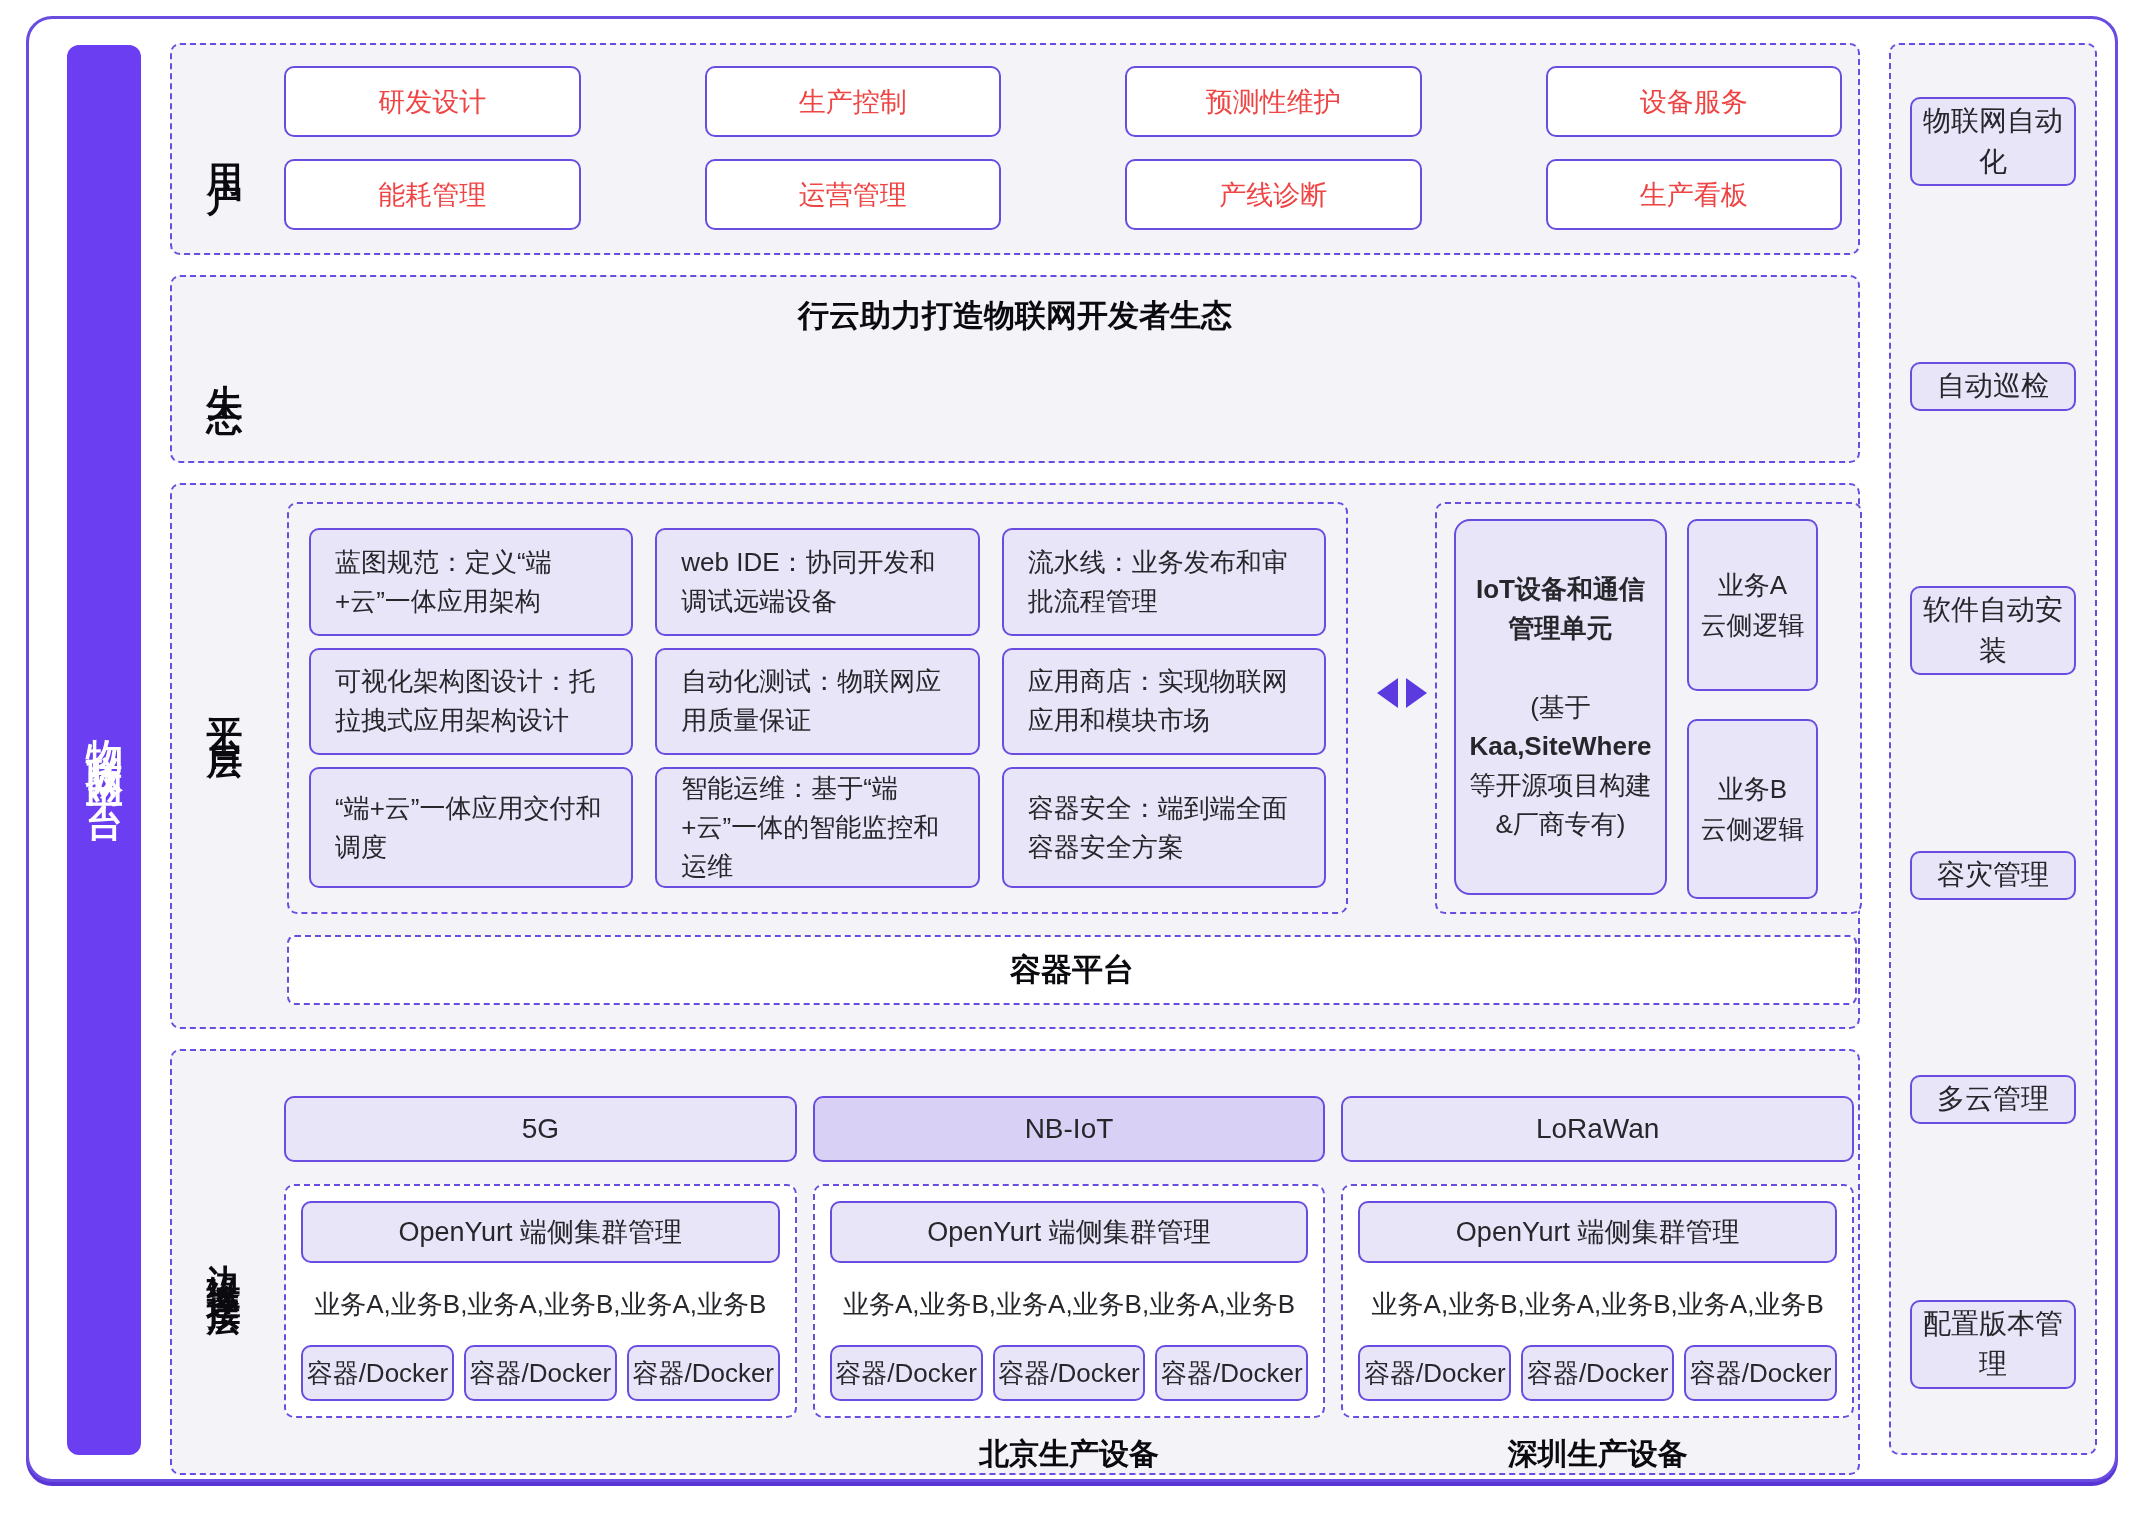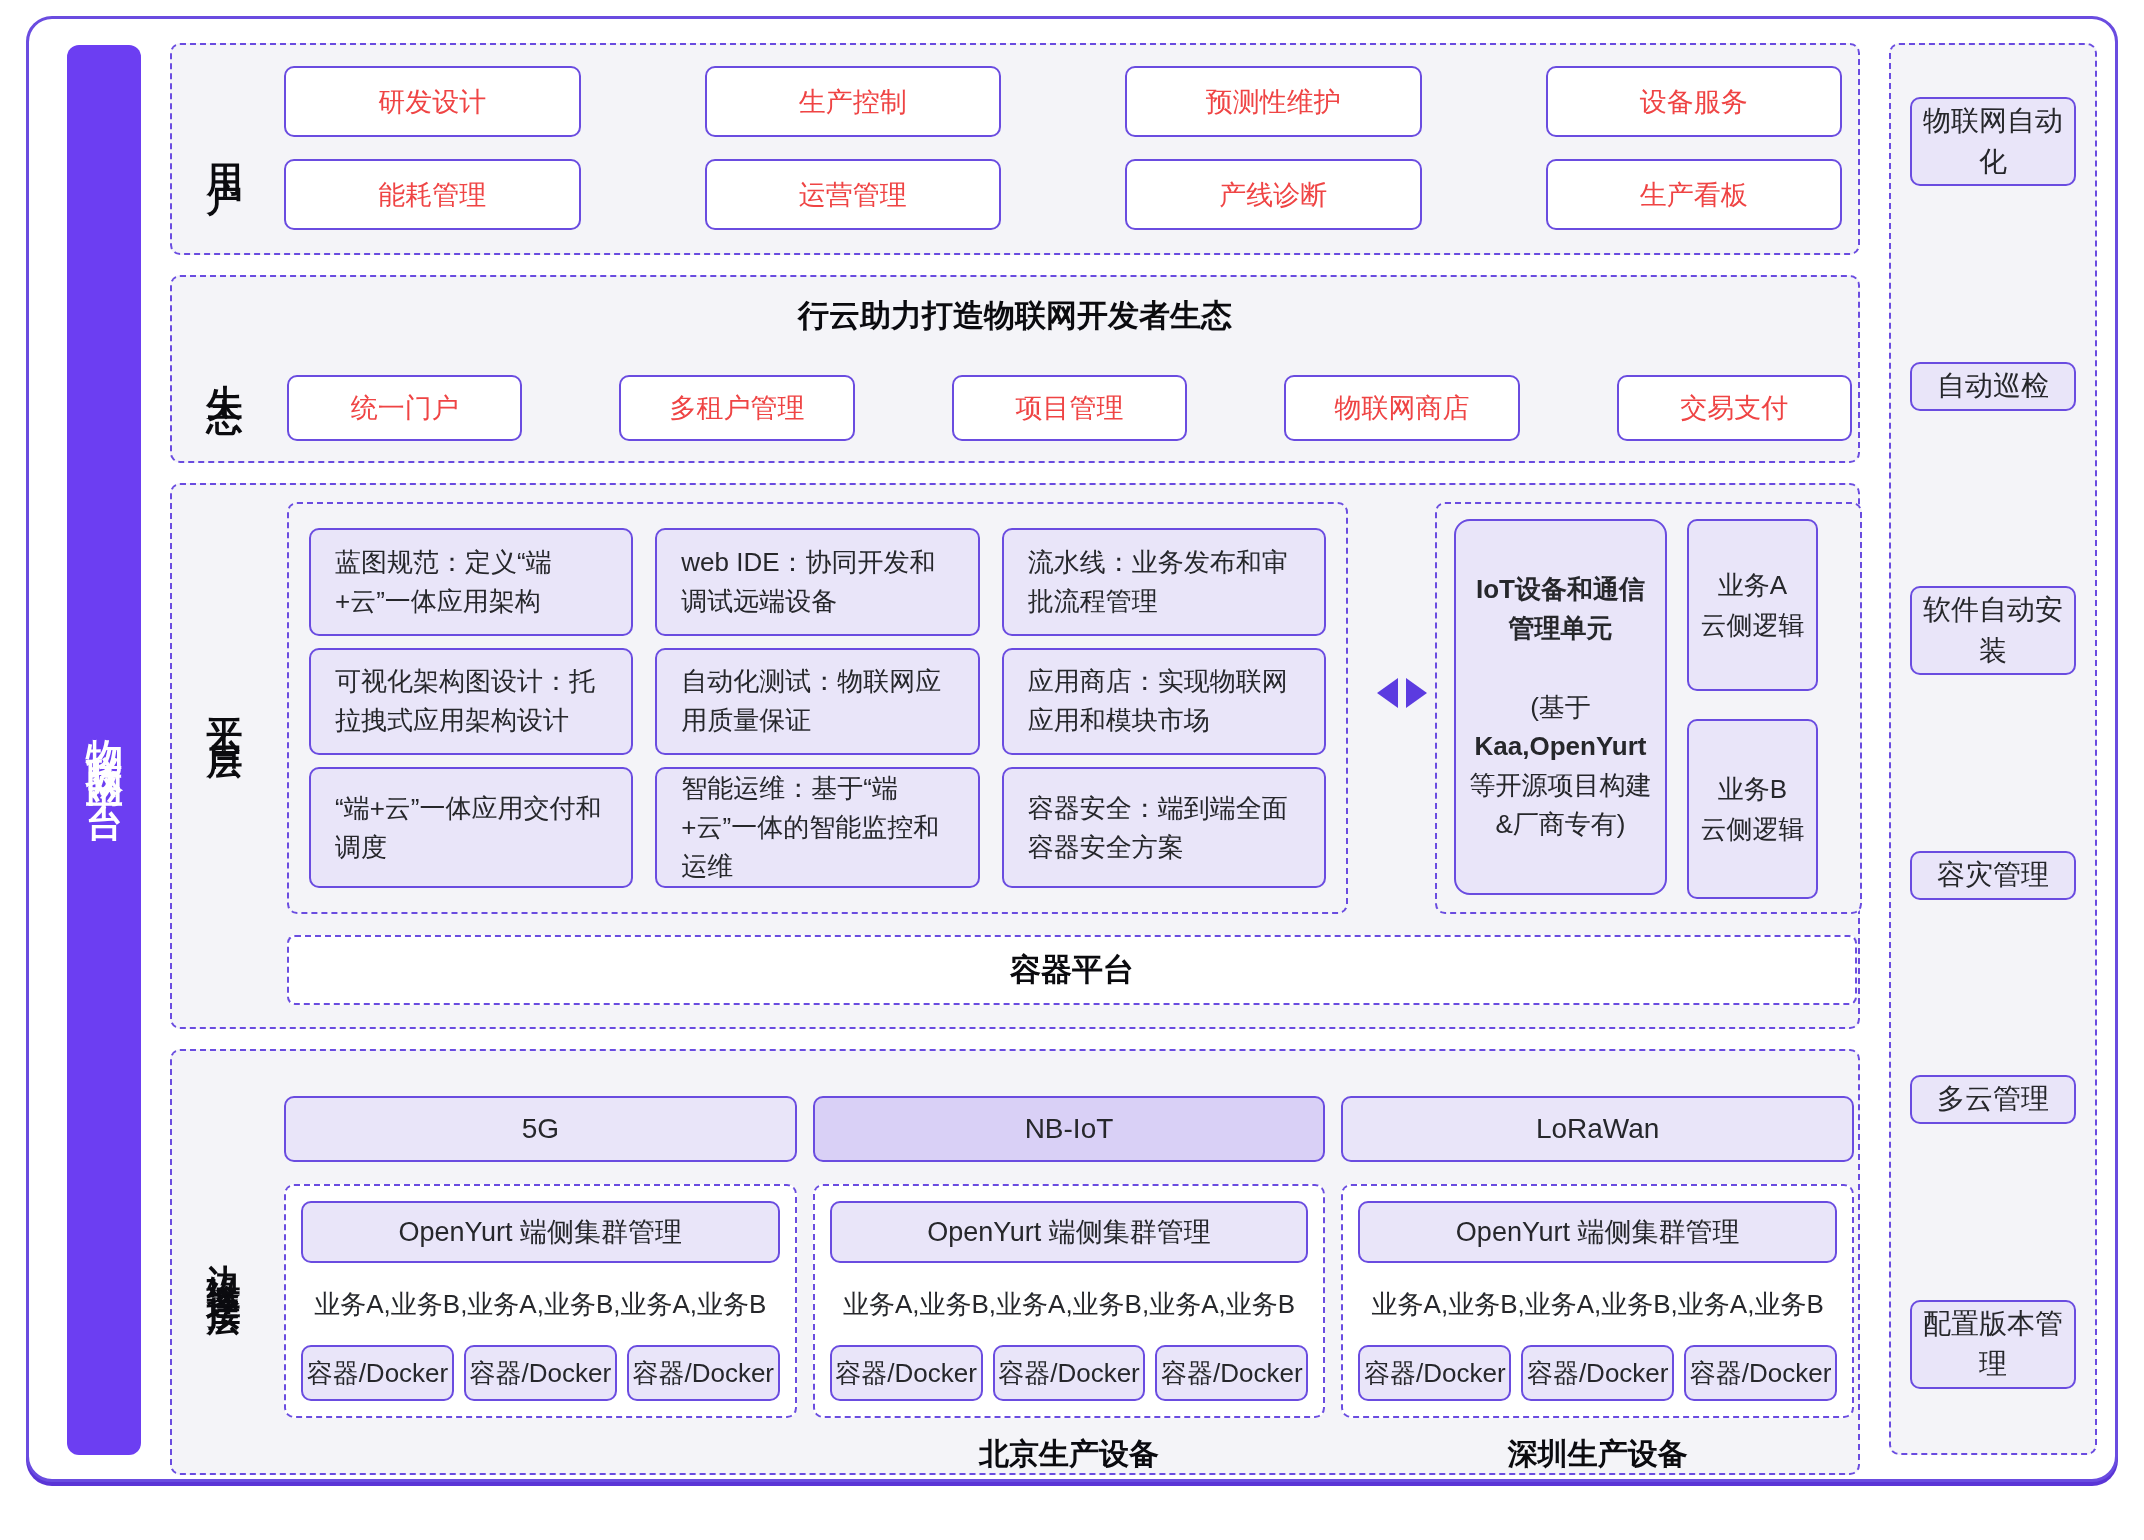--- a/index.html
+++ b/index.html
@@ -169,27 +169,20 @@
       <div class="wbox">产线诊断</div>
       <div class="wbox">生产看板</div>
     </div>
   </div>
 
   <div class="section" id="sec-eco">
     <div class="vlabel">
       <span>生态</span>
     </div>
     <div class="eco-title">行云助力打造物联网开发者生态</div>
-    <div class="eco-grid">
-      <div class="wbox">统一门户</div>
-      <div class="wbox">多租户管理</div>
-      <div class="wbox">项目管理</div>
-      <div class="wbox">物联网商店</div>
-      <div class="wbox">交易支付</div>
-    </div>
   </div>
 
   <div class="section" id="sec-platform">
     <div class="vlabel">
       <span>平台层</span>
     </div>
 
     <div class="inner-dashed" id="plat-left">
       <div class="cell-grid">
         <div class="lbox cell">蓝图规范：定义“端+云”一体应用架构</div>
@@ -207,21 +200,21 @@
     <div class="arrows">
       <span class="tri tri-l"></span>
       <span class="tri tri-r"></span>
     </div>
 
     <div class="inner-dashed" id="plat-right">
       <div class="iot-box">
         <div class="iot-title">IoT设备和通信管理单元</div>
         <div class="iot-sub">
           <div>(基于</div>
-          <div class="b">Kaa,OpenYurt</div>
+          <div class="b">Kaa,SiteWhere</div>
           <div>等开源项目构建</div>
           <div>&amp;厂商专有)</div>
         </div>
       </div>
       <div class="logic-box" id="logic-a">
         <div>业务A</div>
         <div>云侧逻辑</div>
       </div>
       <div class="logic-box" id="logic-b">
         <div>业务B</div>

